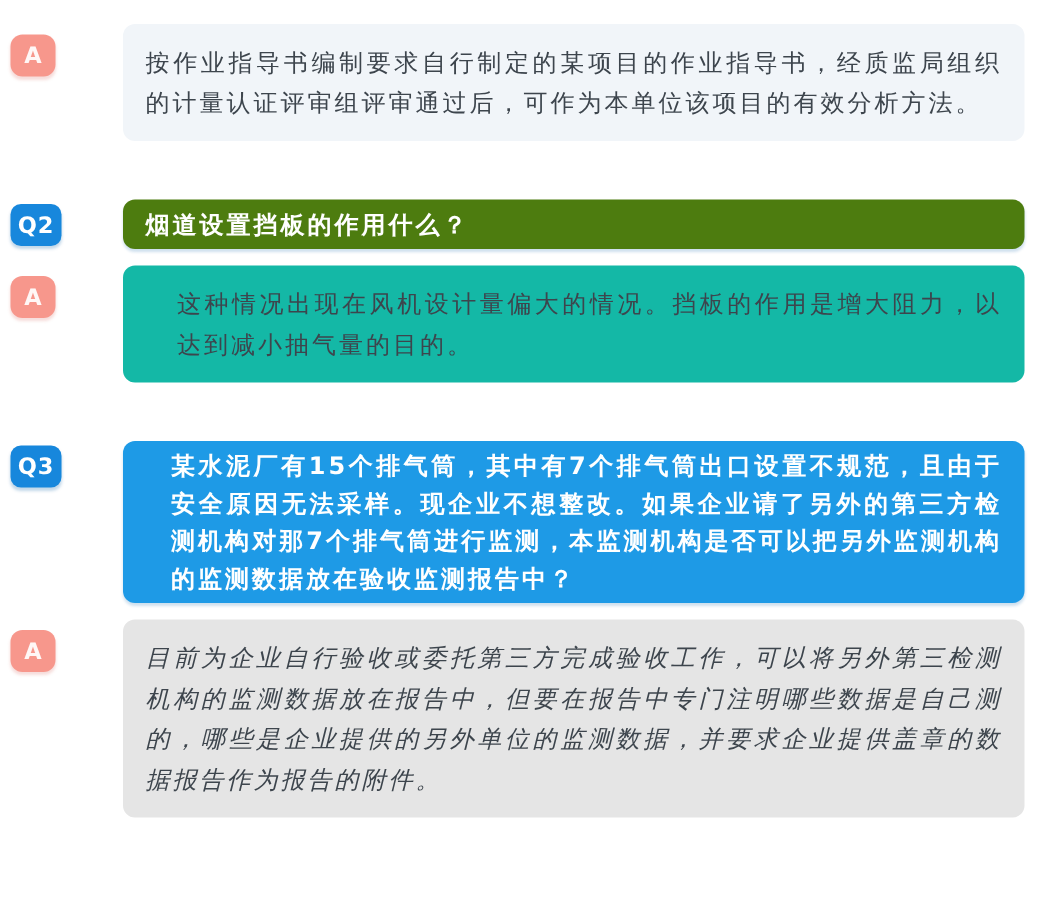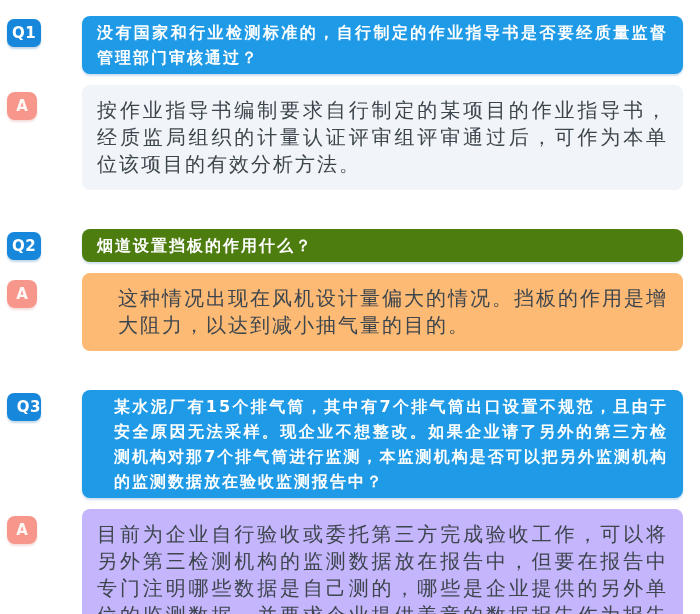--- a/index.html
+++ b/index.html
@@ -46,42 +46,32 @@
     font-weight: bold;
     line-height: 25px;
     letter-spacing: 2px;
     text-align: justify;
     box-shadow: 0 2px 2px rgba(16, 98, 168, 0.2);
   }
   .a-box {
     flex: 1;
     border-radius: 8px;
     padding: 12px 15px;
-    font-size: 20px;
+    font-size: 16px;
     line-height: 27px;
     letter-spacing: 2px;
     text-align: justify;
   }
 </style>
 </head>
 <body>
 
 <div class="page">
 
   <div class="qa-section">
-    <div class="row q-row">
-      <div class="badge-col">
-        <div class="q-badge" style="background: rgb(23, 135, 220);">
-          <span>Q1</span>
-        </div>
-      </div>
-      <div class="q-box" style="background: rgb(30, 154, 230); color: rgb(255, 255, 255);">
-        <span>没有国家和行业检测标准的，自行制定的作业指导书是否要经质量监督管理部门审核通过？</span>
-      </div>
-    </div>
     <div class="row a-row">
       <div class="badge-col">
         <div class="a-badge" style="background: rgb(247, 151, 140);">
           <span>A</span>
         </div>
       </div>
       <div class="a-box" style="background: rgb(241, 245, 249); color: rgb(61, 69, 77);">
         <span>按作业指导书编制要求自行制定的某项目的作业指导书，经质监局组织的计量认证评审组评审通过后，可作为本单位该项目的有效分析方法。</span>
       </div>
     </div>
@@ -97,42 +87,42 @@
       <div class="q-box" style="background: #4d7c0f; color: rgb(255, 255, 255);">
         <span>烟道设置挡板的作用什么？</span>
       </div>
     </div>
     <div class="row a-row">
       <div class="badge-col">
         <div class="a-badge" style="background: rgb(247, 151, 140);">
           <span>A</span>
         </div>
       </div>
-      <div class="a-box" style="background: #fdba74; color: rgb(61, 69, 77); padding-left: 36px;">
+      <div class="a-box" style="background: #14b8a6; color: rgb(61, 69, 77); padding-left: 36px;">
         <span>这种情况出现在风机设计量偏大的情况。挡板的作用是增大阻力，以达到减小抽气量的目的。</span>
       </div>
     </div>
   </div>
 
   <div class="qa-section">
     <div class="row q-row">
       <div class="badge-col">
-        <div class="q-badge" style="background: rgb(23, 135, 220); justify-content: flex-end;">
+        <div class="q-badge" style="background: rgb(23, 135, 220);">
           <span>Q3</span>
         </div>
       </div>
       <div class="q-box" style="background: rgb(30, 154, 230); color: rgb(255, 255, 255); padding-left: 32px;">
         <span>某水泥厂有15个排气筒，其中有7个排气筒出口设置不规范，且由于安全原因无法采样。现企业不想整改。如果企业请了另外的第三方检测机构对那7个排气筒进行监测，本监测机构是否可以把另外监测机构的监测数据放在验收监测报告中？</span>
       </div>
     </div>
     <div class="row a-row">
       <div class="badge-col">
         <div class="a-badge" style="background: rgb(247, 151, 140);">
           <span>A</span>
         </div>
       </div>
-      <div class="a-box" style="background: #c4b5fd; color: rgb(61, 69, 77);">
+      <div class="a-box" style="background: #e5e5e5; color: rgb(61, 69, 77); font-style: italic;">
         <span>目前为企业自行验收或委托第三方完成验收工作，可以将另外第三检测机构的监测数据放在报告中，但要在报告中专门注明哪些数据是自己测的，哪些是企业提供的另外单位的监测数据，并要求企业提供盖章的数据报告作为报告的附件。</span>
       </div>
     </div>
   </div>
 
 </div>
 
 </body></html>

